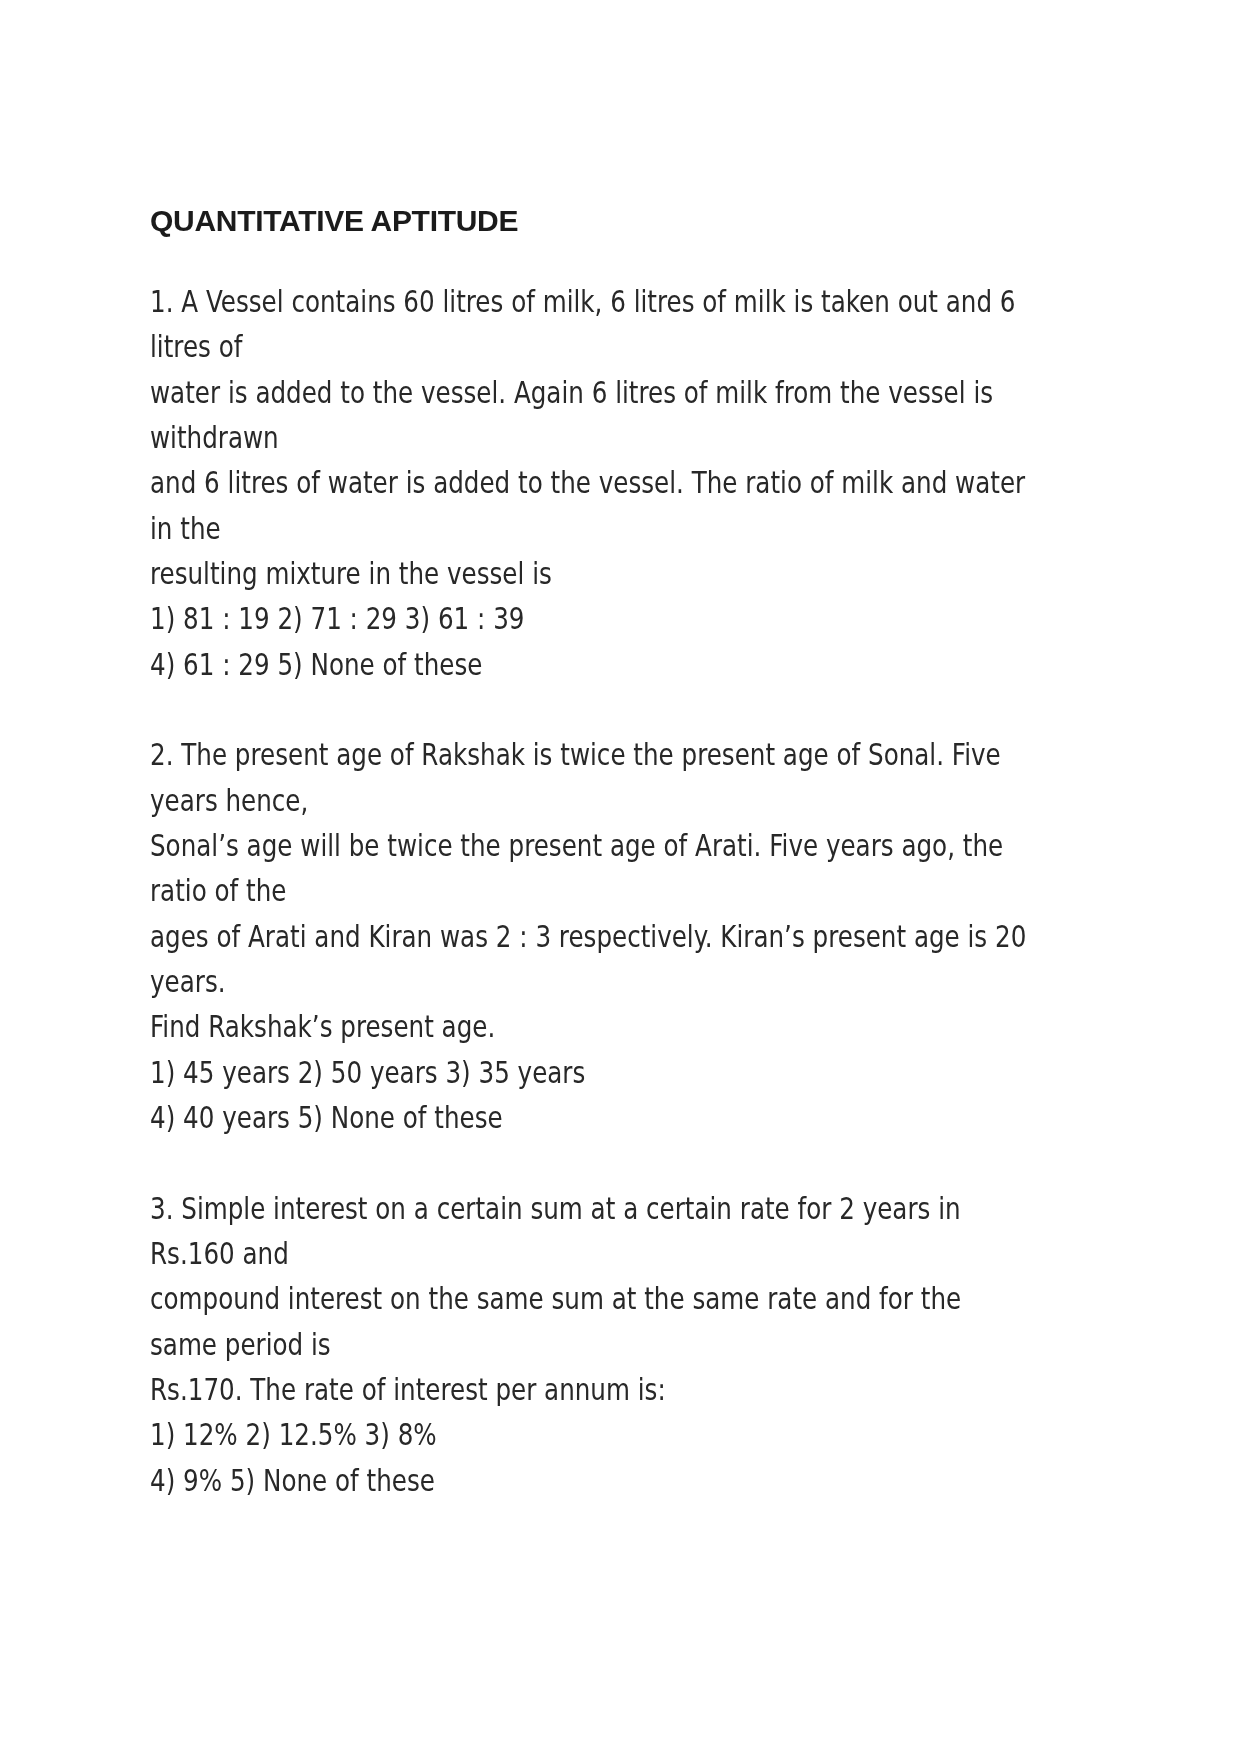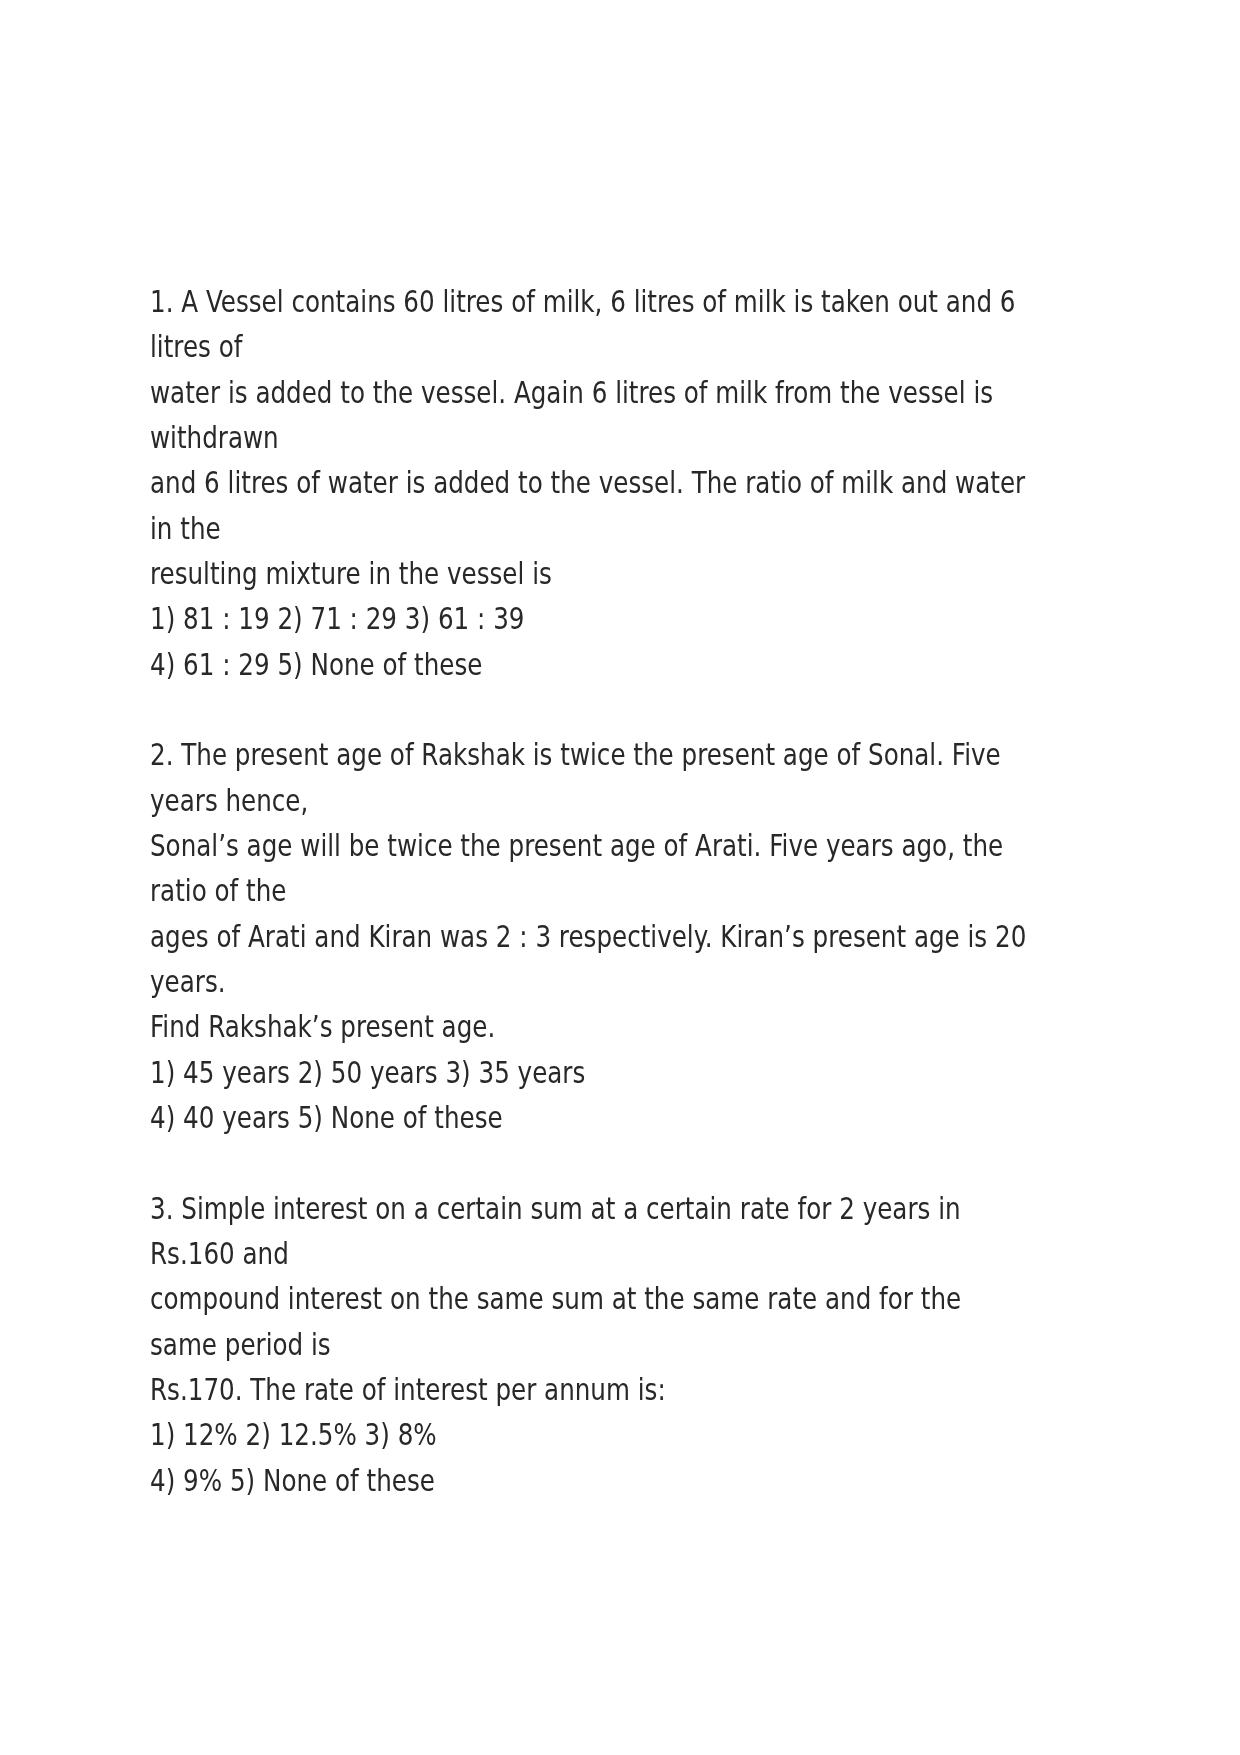--- a/index.html
+++ b/index.html
@@ -44,20 +44,21 @@
     margin-top: 45.33px; 
   }
   .line {
     height: 45.33px;
   }
 </style>
 </head>
 <body>
 
 <div class="page">
+  <h1 class="doc-title">QUANTITATIVE APTITUDE</h1>
 
   <div class="body-text">
       <div class="question">
         <div class="line">1. A Vessel contains 60 litres of milk, 6 litres of milk is taken out and 6</div>
         <div class="line">litres of</div>
         <div class="line">water is added to the vessel. Again 6 litres of milk from the vessel is</div>
         <div class="line">withdrawn</div>
         <div class="line">and 6 litres of water is added to the vessel. The ratio of milk and water</div>
         <div class="line">in the</div>
         <div class="line">resulting mixture in the vessel is</div>

